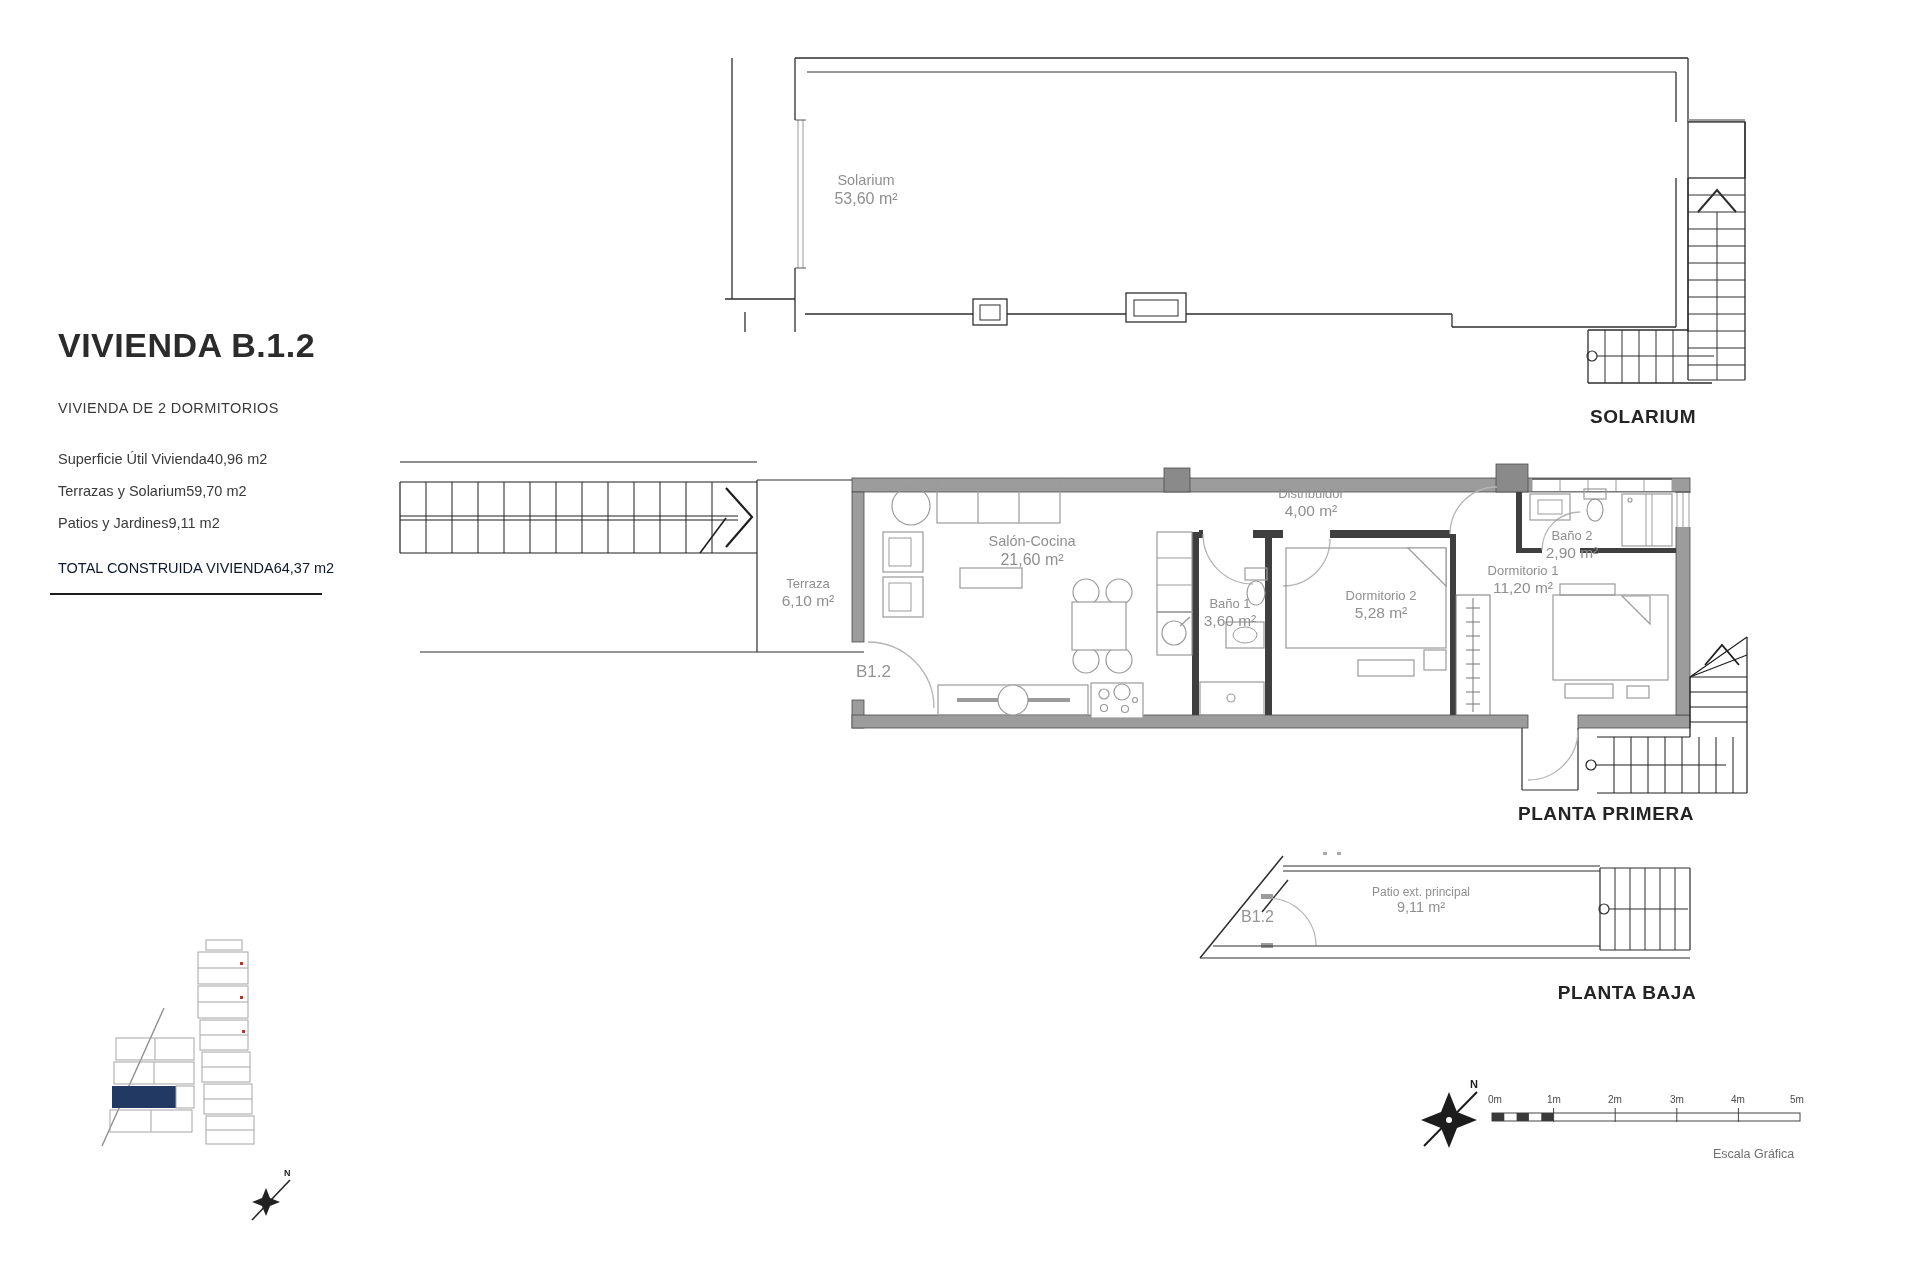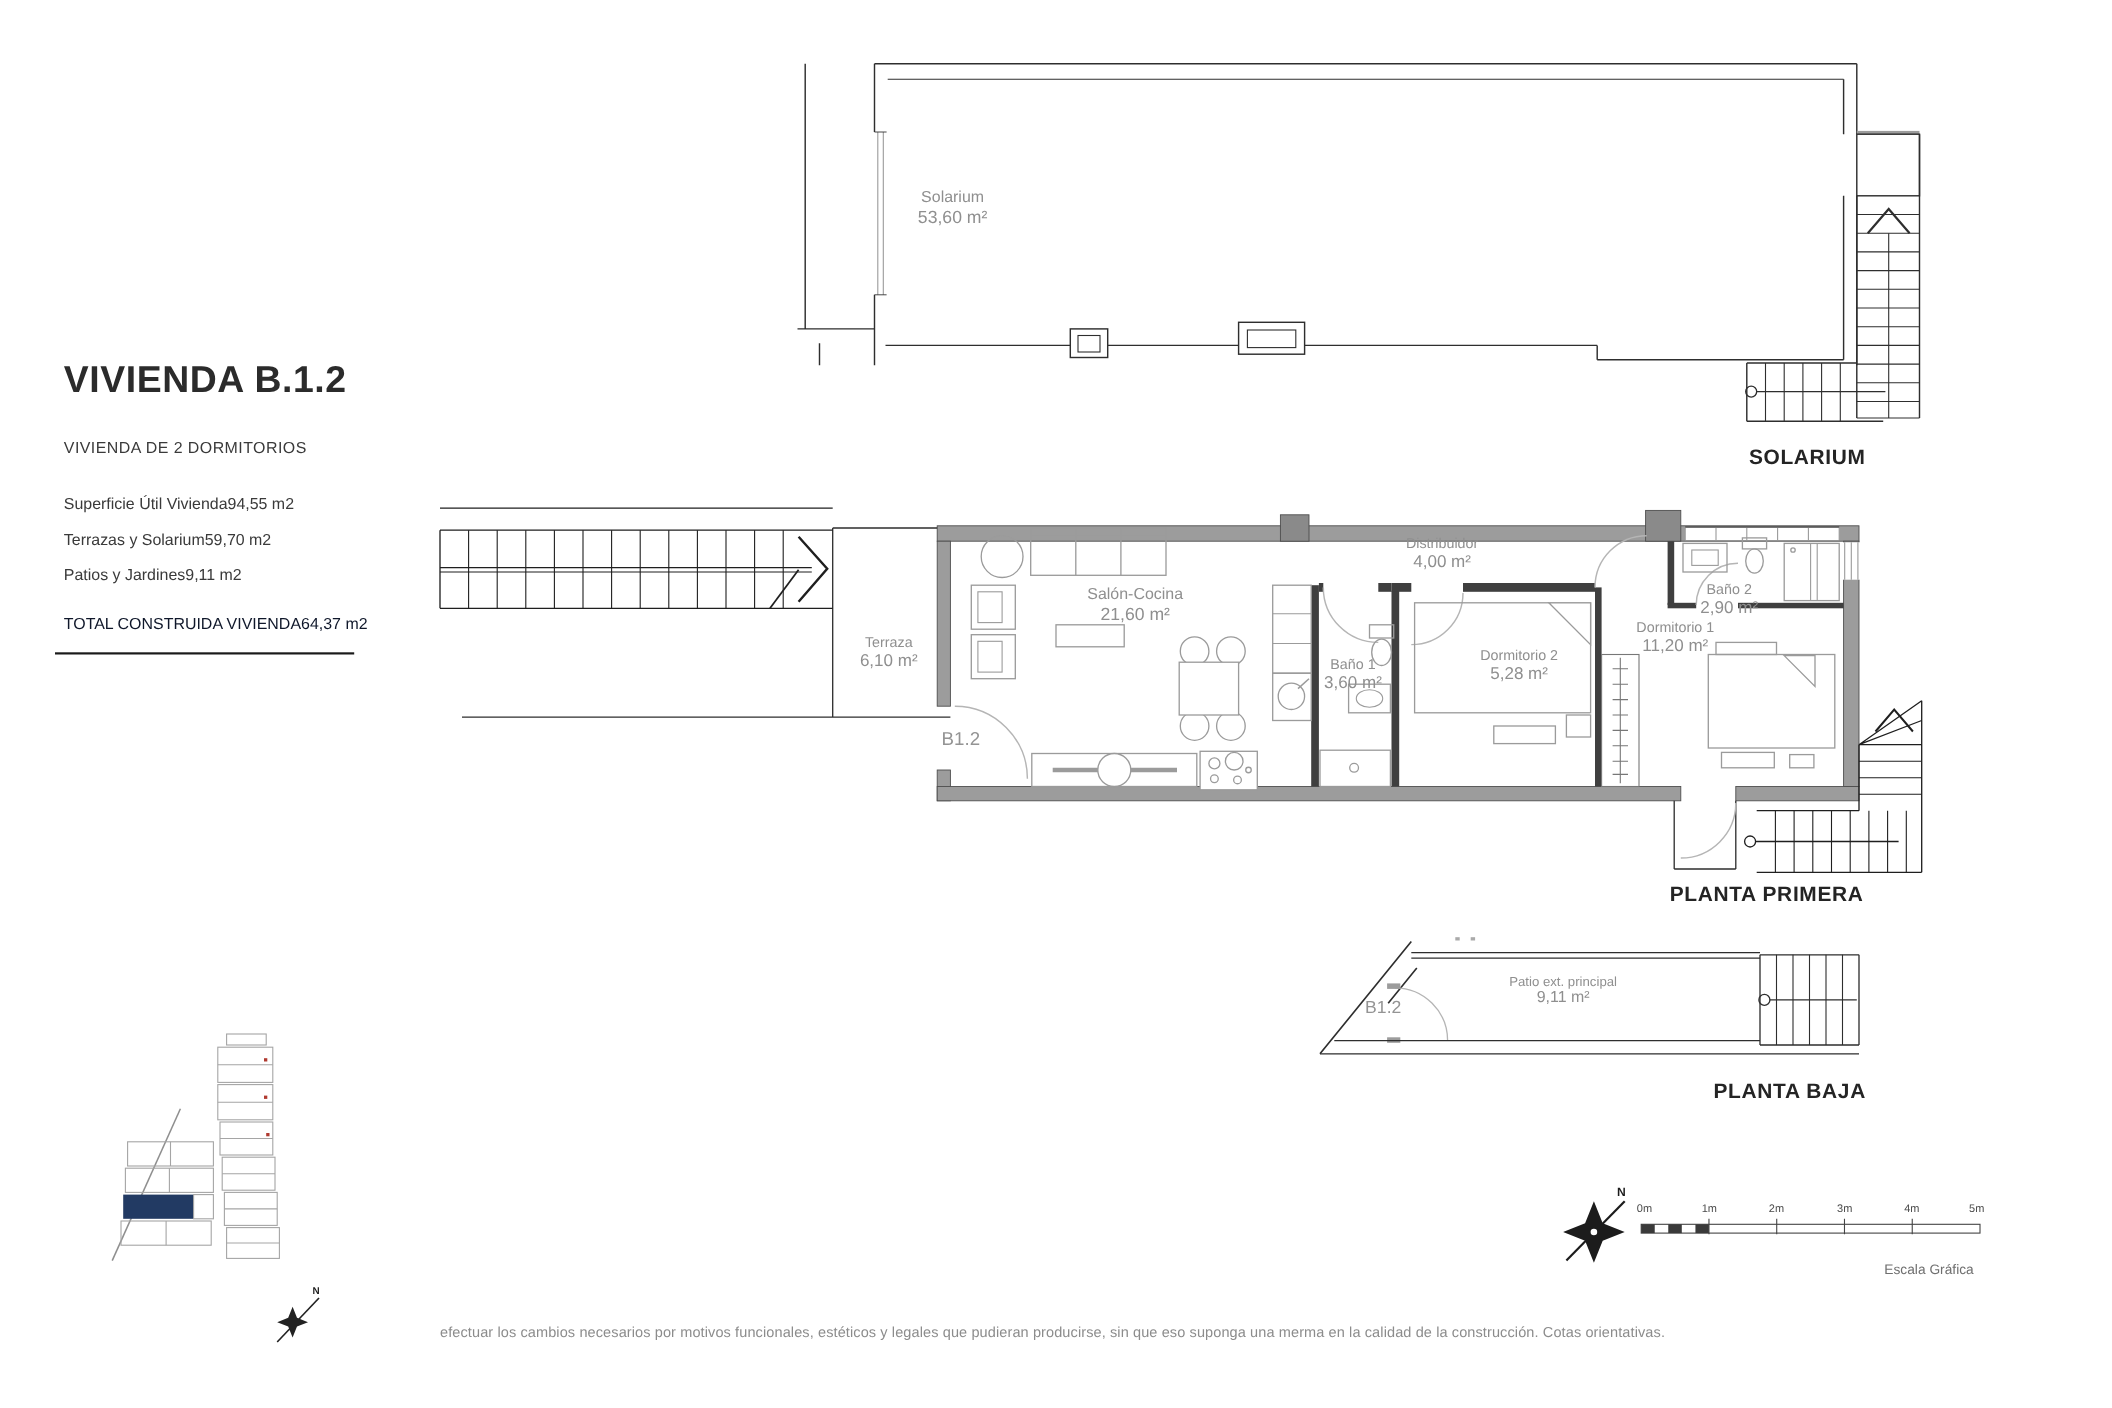--- a/index.html
+++ b/index.html
@@ -254,21 +254,21 @@
     <path d="M1553.6,1108 V1122 M1615.2,1108 V1122 M1676.8,1108 V1122 M1738.4,1108 V1122" stroke="#444444" stroke-width="1" fill="none"></path>
   </g>
 </svg>
 
   <div class="info">
     <div class="title">VIVIENDA B.1.2</div>
     <div class="subtitle">VIVIENDA DE 2 DORMITORIOS</div>
   </div>
   <div class="srow" style="top:451px">
     <span>Superficie Útil Vivienda</span>
-    <span>94,55 m2</span>
+    <span>40,96 m2</span>
   </div>
   <div class="srow" style="top:483px">
     <span>Terrazas y Solarium</span>
     <span>59,70 m2</span>
   </div>
   <div class="srow" style="top:515px">
     <span>Patios y Jardines</span>
     <span>9,11 m2</span>
   </div>
   <div class="srow total" style="top:560px">
@@ -325,15 +325,14 @@
   <div class="north" style="left:1470px;top:1078px">N</div>
 
   <div class="sclabel" style="left:1495px;top:1094px">0m</div>
   <div class="sclabel" style="left:1554px;top:1094px">1m</div>
   <div class="sclabel" style="left:1615px;top:1094px">2m</div>
   <div class="sclabel" style="left:1677px;top:1094px">3m</div>
   <div class="sclabel" style="left:1738px;top:1094px">4m</div>
   <div class="sclabel" style="left:1797px;top:1094px">5m</div>
   <div class="sccaption" style="left:1713px;top:1147px">Escala Gráfica</div>
 
-  <div class="footer" style="top:1203px">efectuar los cambios necesarios por motivos funcionales, estéticos y legales que pudieran producirse, sin que eso suponga una merma en la calidad de la construcción. Cotas orientativas.</div>
 
 </div>
 
 </body></html>

